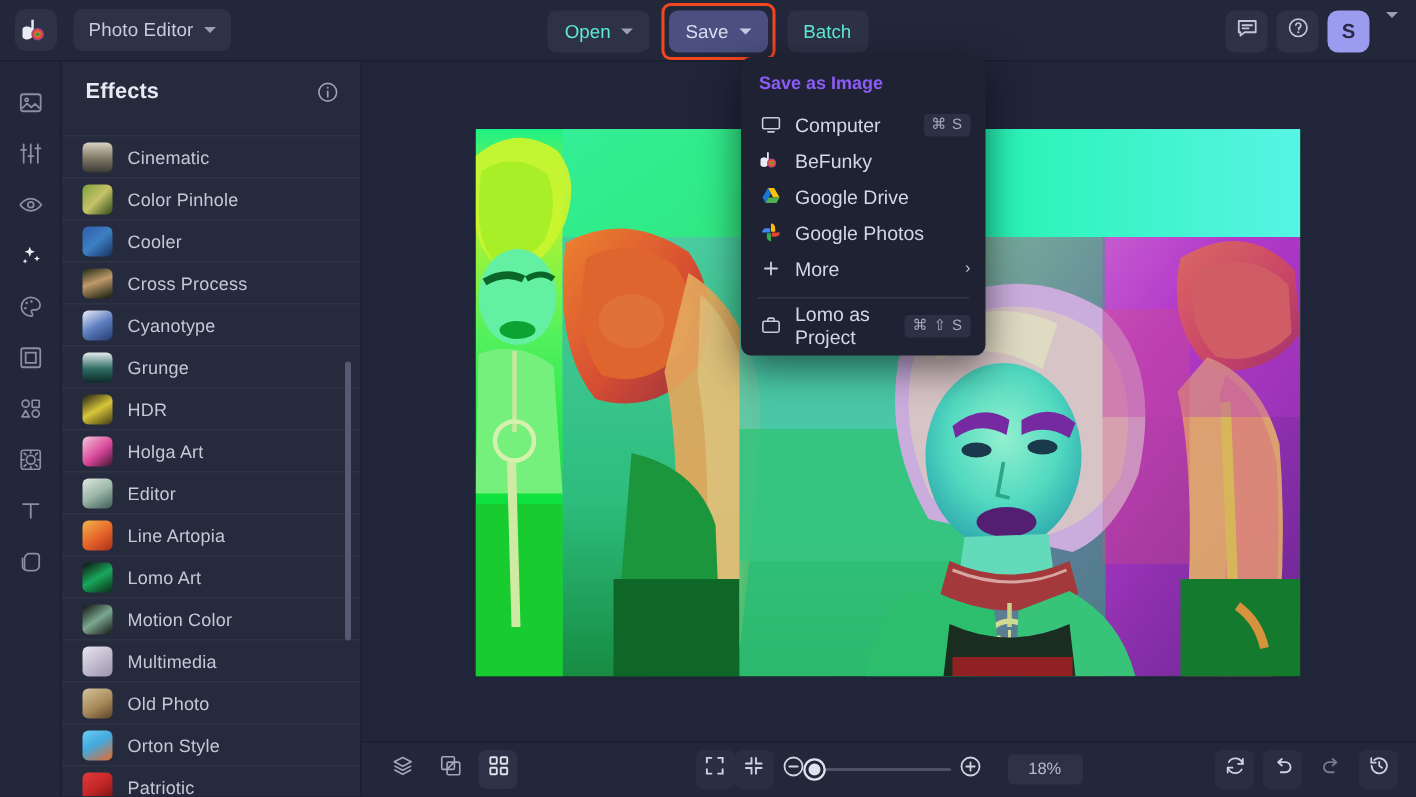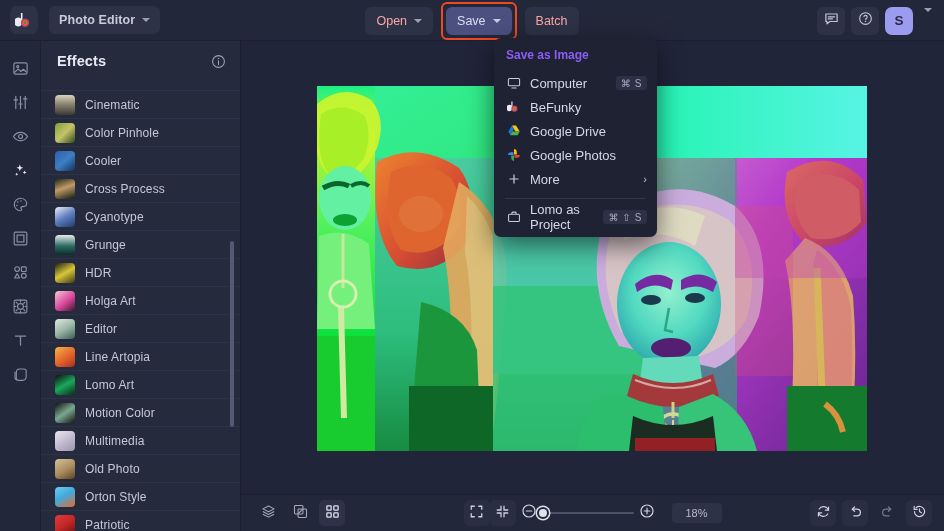--- a/index.html
+++ b/index.html
@@ -37,21 +37,20 @@
   }
   .app-switcher {
     margin-left: 11px;
     height: 28px;
     background: #2e3246;
     border-radius: 6px;
     display: flex; align-items: center;
     padding: 0 10px;
     gap: 7px;
     cursor: pointer;
-    font-weight: bold;
   }
   .app-switcher .label {
     font-size: 12.5px; color: #c8cbd9; letter-spacing: .1px;
   }
   .chev {
     width: 0; height: 0;
     border-left: 4px solid transparent;
     border-right: 4px solid transparent;
     border-top: 4.5px solid #9aa0b4;
   }
@@ -60,21 +59,21 @@
     display: flex; align-items: center; justify-content: center;
     gap: 8px;
     pointer-events: none;
   }
   .center-actions > * { pointer-events: auto; }
   .tbtn {
     height: 28px; border-radius: 6px;
     background: #2e3246;
     display: flex; align-items: center; gap: 7px;
     padding: 0 11px;
-    font-size: 12.5px; color: #fca5a5;
+    font-size: 12.5px; color: #5eead4;
     cursor: pointer;
     border: none;
     font-family: "Liberation Sans", sans-serif;
   }
   .tbtn.primary { background: #4c5080; color: #dcdef0; }
   .save-wrap {
     position: relative;
     padding: 3px;
     border: 2px solid #f24822;
     border-radius: 6px;

